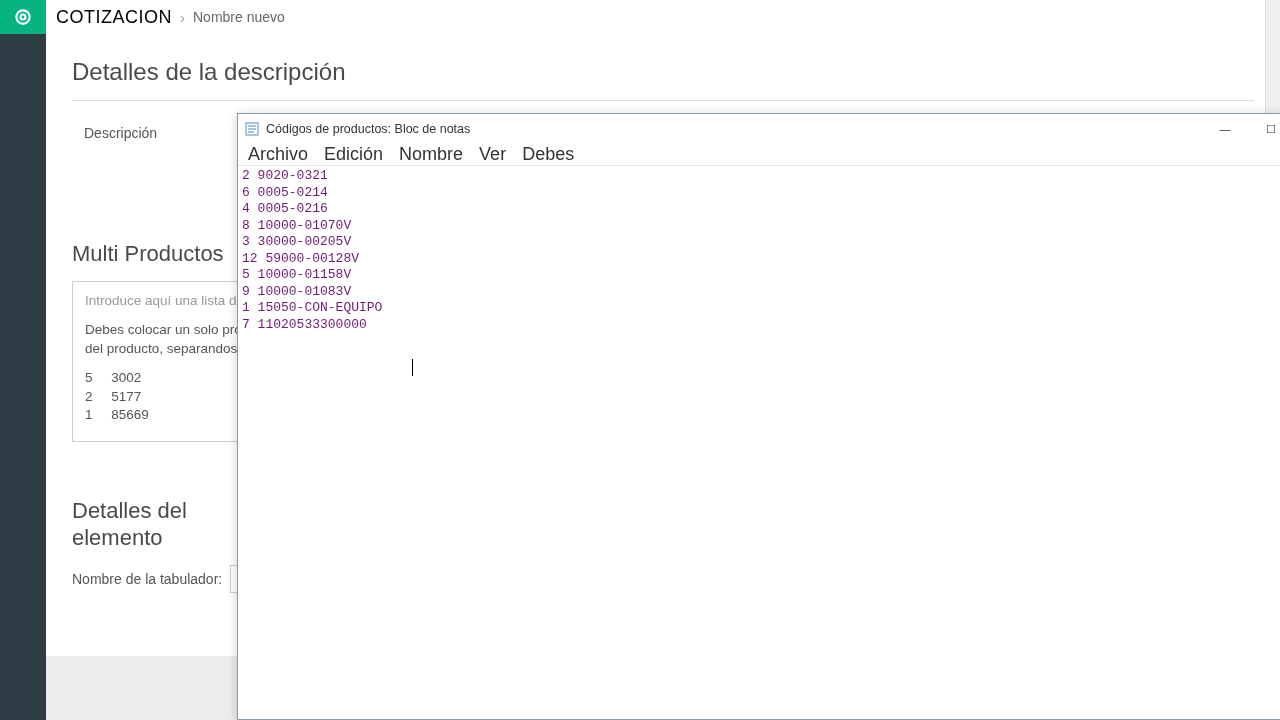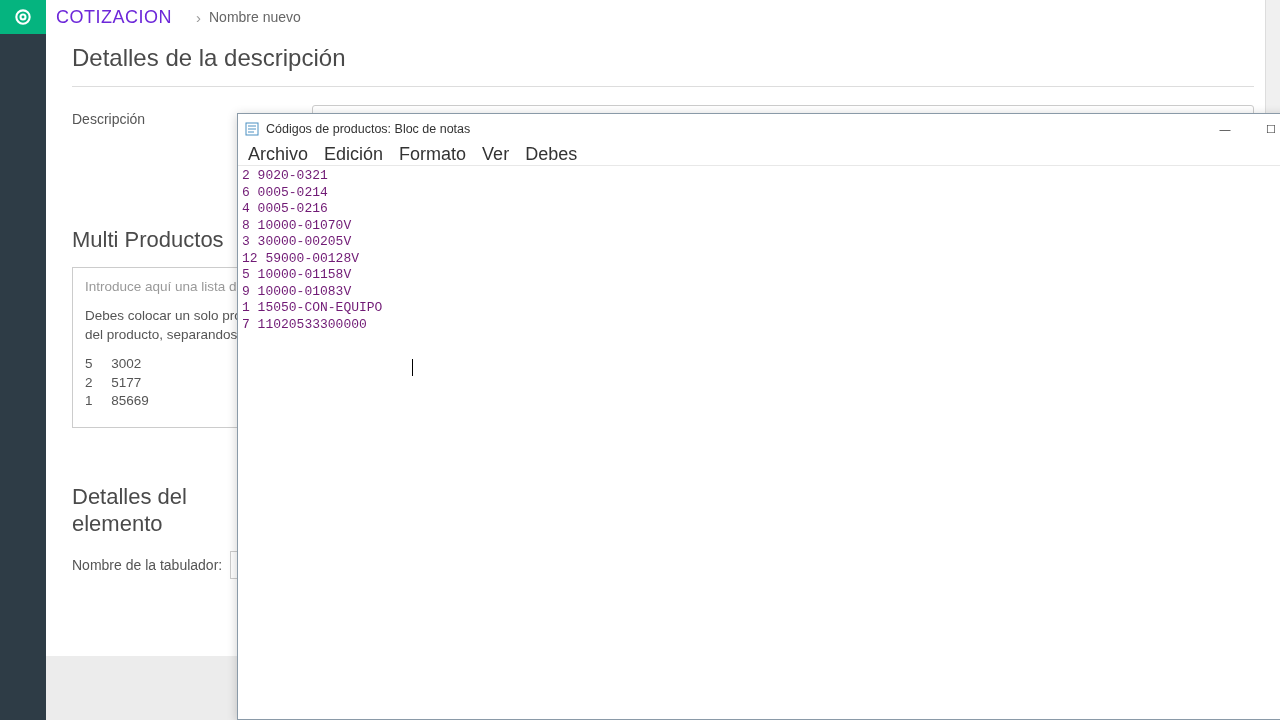--- a/index.html
+++ b/index.html
@@ -36,42 +36,42 @@
       align-items: center;
       padding-left: 10px;
       font-size: 14px;
       color: #666;
     }
     .topbar .main-title {
       font-family: "Arial Narrow", Arial, sans-serif;
       font-stretch: condensed;
       font-size: 18px;
       letter-spacing: 0.5px;
-      color: #6d28d9;
-      margin-right: 24px;
+      color: #000000;
+      margin-right: 8px;
       text-transform: uppercase;
     }
     .topbar .chevron { color: #999; margin-right: 8px; font-size: 15px; }
     .content {
       position: absolute;
       left: 46px; top: 34px;
       right: 0; bottom: 0;
       background: #fff;
       padding: 0 26px;
       overflow: hidden;
     }
     .section-title {
       font-size: 24px;
       font-weight: 300;
       color: #4a4a4a;
-      margin-top: 10px;
+      margin-top: 24px;
     }
     .hr { border: none; border-top: 1px solid #ddd; margin: 14px 0 18px 0; }
     .desc-row { display: flex; align-items: flex-start; }
-    .desc-label { width: 240px; font-size: 14px; color: #555; padding-top: 6px; }
+    .desc-label { width: 240px; font-size: 14px; color: #555; padding-top: 6px; margin-left: 12px; }
     .desc-textarea-wrap { flex: 1; }
     .desc-textarea {
       width: 100%; height: 62px;
       border: 1px solid #ccc;
       border-radius: 3px;
       resize: vertical;
       padding: 6px;
       font-family: inherit;
       font-size: 13px;
     }
@@ -299,21 +299,21 @@
     <span class="np-title">Códigos de productos: Bloc de notas</span>
     <div class="np-winbtns">
       <div class="np-winbtn">—</div>
       <div class="np-winbtn">☐</div>
       <div class="np-winbtn close">✕</div>
     </div>
   </div>
   <div class="np-menubar">
     <span class="np-menuitem">Archivo</span>
     <span class="np-menuitem">Edición</span>
-    <span class="np-menuitem">Formato</span>
+    <span class="np-menuitem">Nombre</span>
     <span class="np-menuitem">Ver</span>
     <span class="np-menuitem">Debes</span>
   </div>
   <div class="np-body">
     <div class="np-text">2 9020-0321
 6 0005-0214
 4 0005-0216
 8 10000-01070V
 3 30000-00205V
 12 59000-00128V

